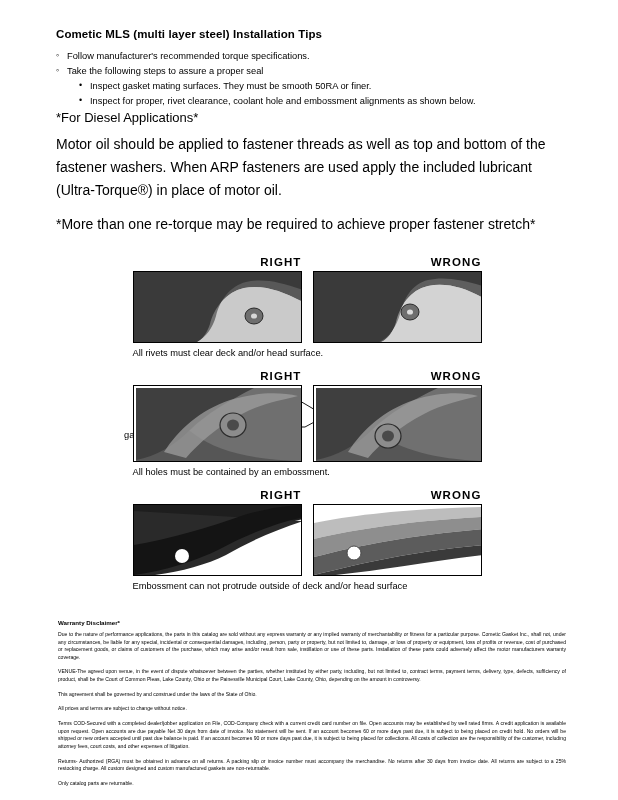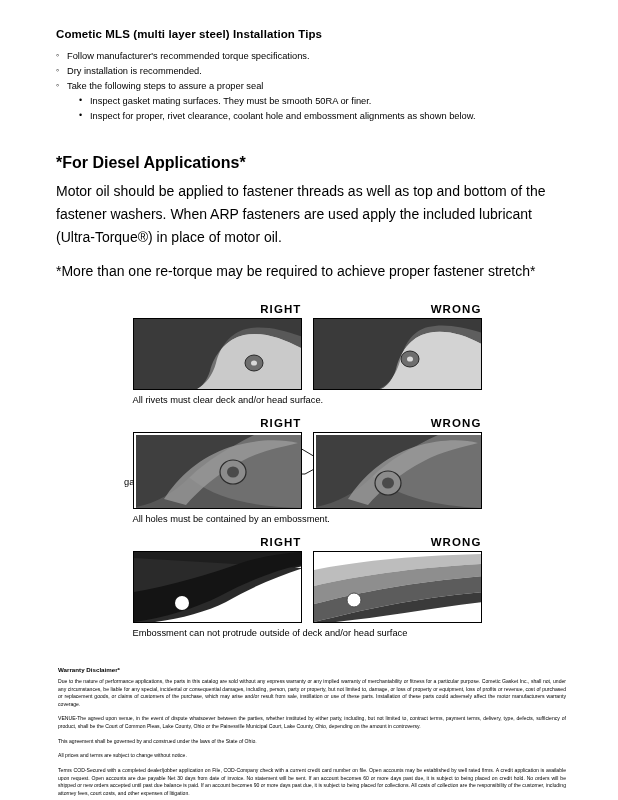--- a/index.html
+++ b/index.html
@@ -61,23 +61,23 @@
   }
   ul.subbullets > li:before {
     content: "\2022";
     position: absolute;
     left: 0;
     top: -1px;
     font-size: 9px;
   }
 
   h2.subtitle {
-    font-size: 16px;
-    font-weight: bold;
-    margin: 30px 0 8px 14px;
+    font-size: 13px;
+    font-weight: normal;
+    margin: 1px 0 8px 14px;
   }
 
   p.para {
     font-size: 14px;
     line-height: 1.62;
     margin: 0 0 0 14px;
   }
   p.para + p.para {
     margin-top: 12px;
   }
@@ -161,21 +161,20 @@
 </style>
 </head>
 <body>
 
 <div class="page">
 
   <h1 class="title">Cometic MLS (multi layer steel) Installation Tips</h1>
 
   <ul class="bullets">
     <li><span>Follow manufacturer's recommended torque specifications.</span></li>
-    <li><span>Dry installation is recommended.</span></li>
     <li>
       <span>Take the following steps to assure a proper seal</span>
       <ul class="subbullets">
         <li><span>Inspect gasket mating surfaces.  They must be smooth 50RA or finer.</span></li>
         <li><span>Inspect for proper, rivet clearance, coolant hole and embossment alignments as shown below.</span></li>
       </ul>
     </li>
   </ul>
 
   <h2 class="subtitle">*For Diesel Applications*</h2>

